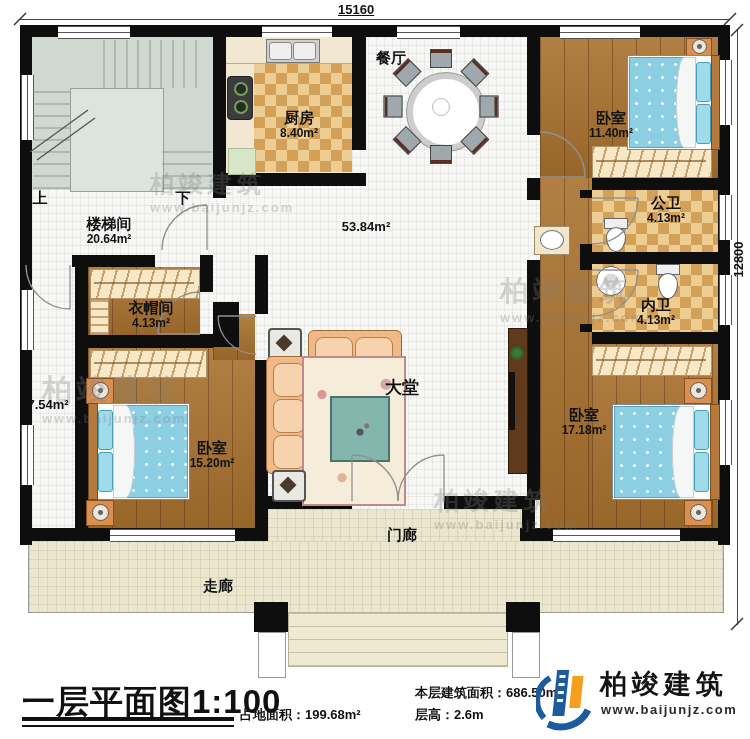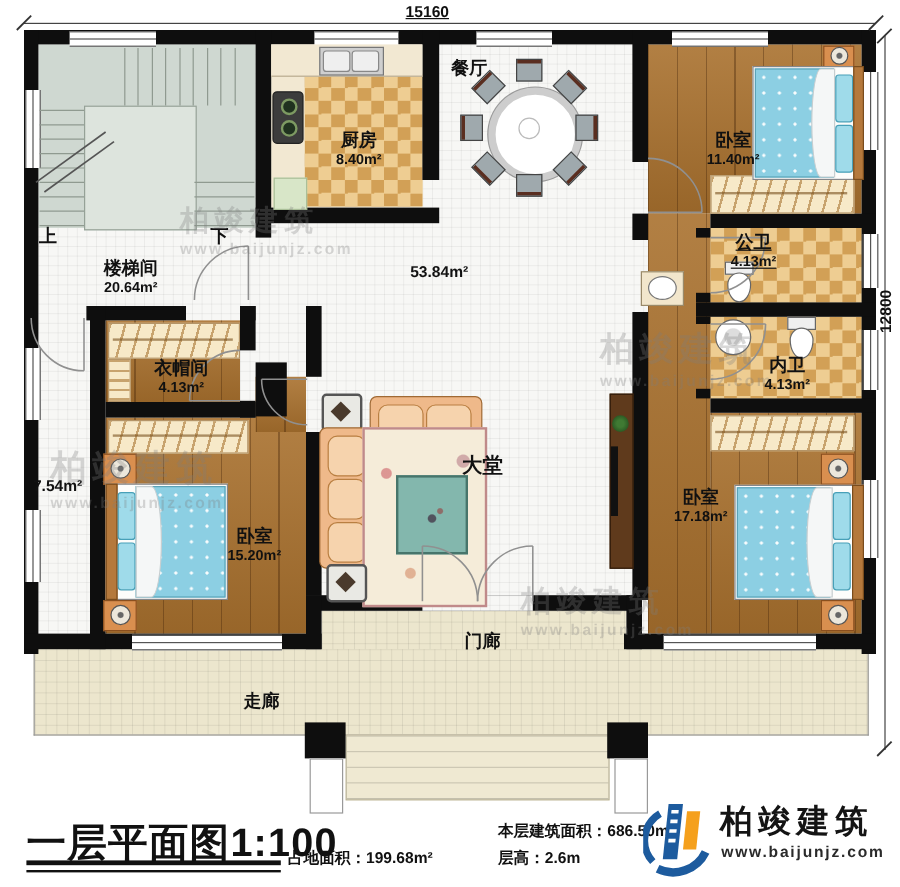--- a/index.html
+++ b/index.html
@@ -355,21 +355,21 @@
   <div class="rlabel" style="left:366px;top:220px;">
     <div class="rarea" style="font-size:13px;">53.84m²</div>
   </div>
   <div class="rlabel" style="left:402px;top:379px;">
     <div class="rname big">大堂</div>
   </div>
   <div class="rlabel" style="left:611px;top:110px;">
     <div class="rname">卧室</div>
     <div class="rarea">11.40m²</div>
   </div>
-  <div class="rlabel" style="left:628px;top:195px;text-decoration:underline;">
+  <div class="rlabel" style="left:666px;top:195px;">
     <div class="rname">公卫</div>
     <div class="rarea">4.13m²</div>
   </div>
   <div class="rlabel" style="left:656px;top:297px;">
     <div class="rname">内卫</div>
     <div class="rarea">4.13m²</div>
   </div>
   <div class="rlabel" style="left:584px;top:407px;">
     <div class="rname">卧室</div>
     <div class="rarea">17.18m²</div>
@@ -381,21 +381,21 @@
   <div class="rlabel" style="left:212px;top:440px;">
     <div class="rname">卧室</div>
     <div class="rarea">15.20m²</div>
   </div>
   <div class="rlabel" style="left:48px;top:398px;">
     <div class="rarea" style="font-size:13px;">7.54m²</div>
   </div>
   <div class="rlabel" style="left:402px;top:527px;">
     <div class="rname">门廊</div>
   </div>
-  <div class="rlabel" style="left:218px;top:578px;font-family:Liberation Mono, monospace;">
+  <div class="rlabel" style="left:218px;top:578px;">
     <div class="rname">走廊</div>
   </div>
 
   <div class="footer-title">一层平面图1:100</div>
   <div class="uline" style="left:22px;top:717px;width:212px;height:4px;"></div>
   <div class="uline" style="left:22px;top:725px;width:212px;height:2px;"></div>
 
   <div class="stat" style="left:240px;top:706px;">
     <span>占地面积：</span><span>199.68m²</span>
   </div>

